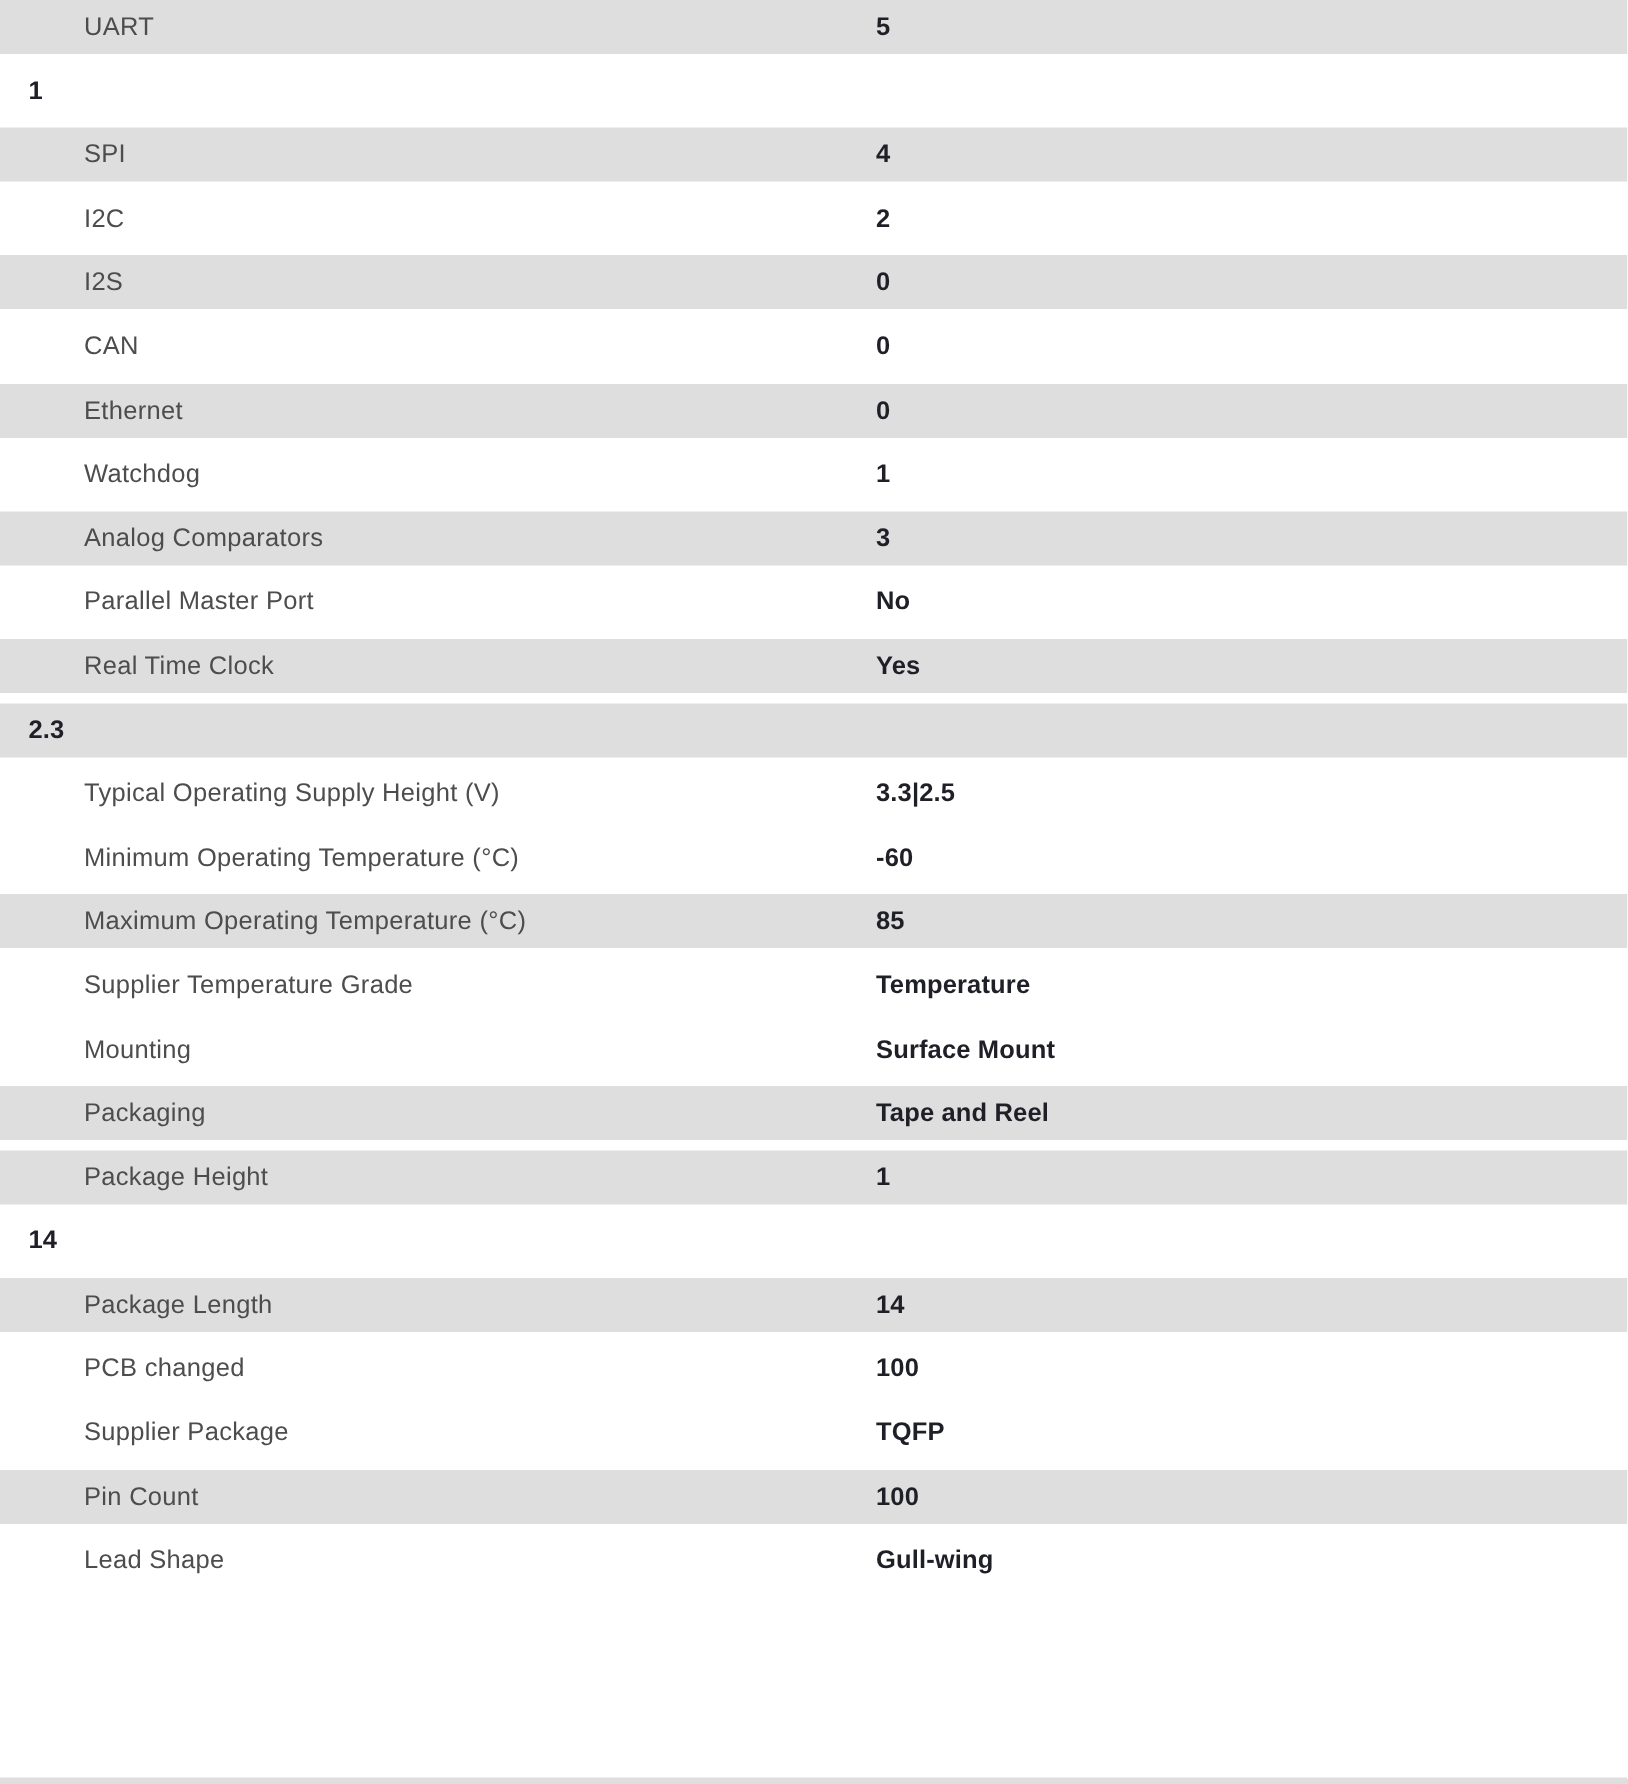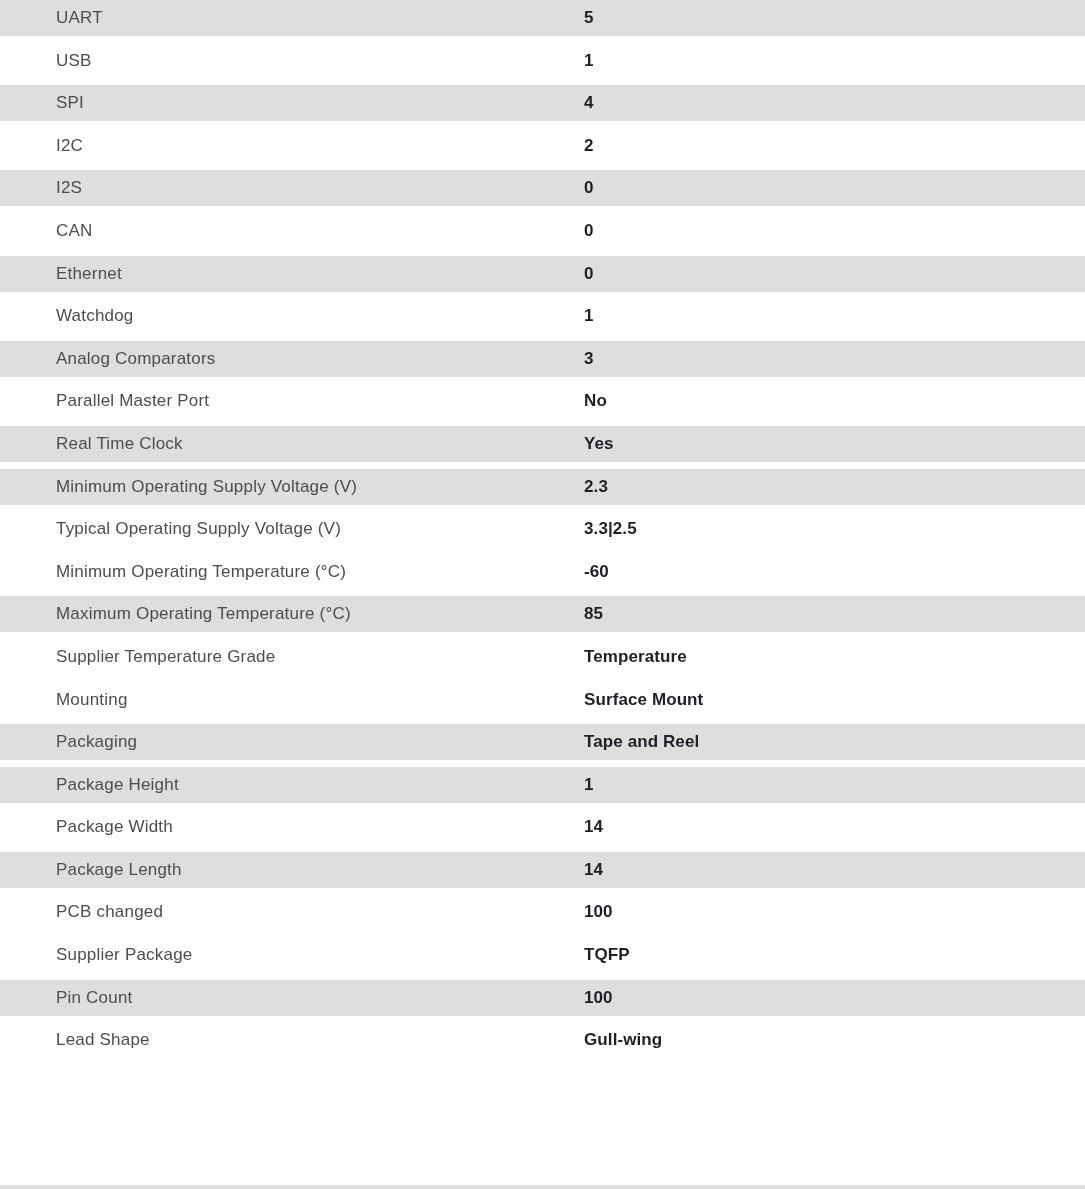--- a/index.html
+++ b/index.html
@@ -62,21 +62,20 @@
 </head>
 <body>
 
 <div id="screen">
   <div id="spec-table">
       <div class="row striped">
         <span class="label">UART</span>
         <span class="value">5</span>
       </div>
       <div class="row">
-        <span class="label">USB</span>
         <span class="value">1</span>
       </div>
       <div class="row striped">
         <span class="label">SPI</span>
         <span class="value">4</span>
       </div>
       <div class="row">
         <span class="label">I2C</span>
         <span class="value">2</span>
       </div>
@@ -102,25 +101,24 @@
       </div>
       <div class="row">
         <span class="label">Parallel Master Port</span>
         <span class="value">No</span>
       </div>
       <div class="row striped">
         <span class="label">Real Time Clock</span>
         <span class="value">Yes</span>
       </div>
       <div class="row striped">
-        <span class="label">Minimum Operating Supply Voltage (V)</span>
         <span class="value">2.3</span>
       </div>
       <div class="row">
-        <span class="label">Typical Operating Supply Voltage (V)</span>
+        <span class="label">Typical Operating Supply Height (V)</span>
         <span class="value">3.3|2.5</span>
       </div>
       <div class="row">
         <span class="label">Minimum Operating Temperature (°C)</span>
         <span class="value">-60</span>
       </div>
       <div class="row striped">
         <span class="label">Maximum Operating Temperature (°C)</span>
         <span class="value">85</span>
       </div>
@@ -134,21 +132,20 @@
       </div>
       <div class="row striped">
         <span class="label">Packaging</span>
         <span class="value">Tape and Reel</span>
       </div>
       <div class="row striped">
         <span class="label">Package Height</span>
         <span class="value">1</span>
       </div>
       <div class="row">
-        <span class="label">Package Width</span>
         <span class="value">14</span>
       </div>
       <div class="row striped">
         <span class="label">Package Length</span>
         <span class="value">14</span>
       </div>
       <div class="row">
         <span class="label">PCB changed</span>
         <span class="value">100</span>
       </div>

